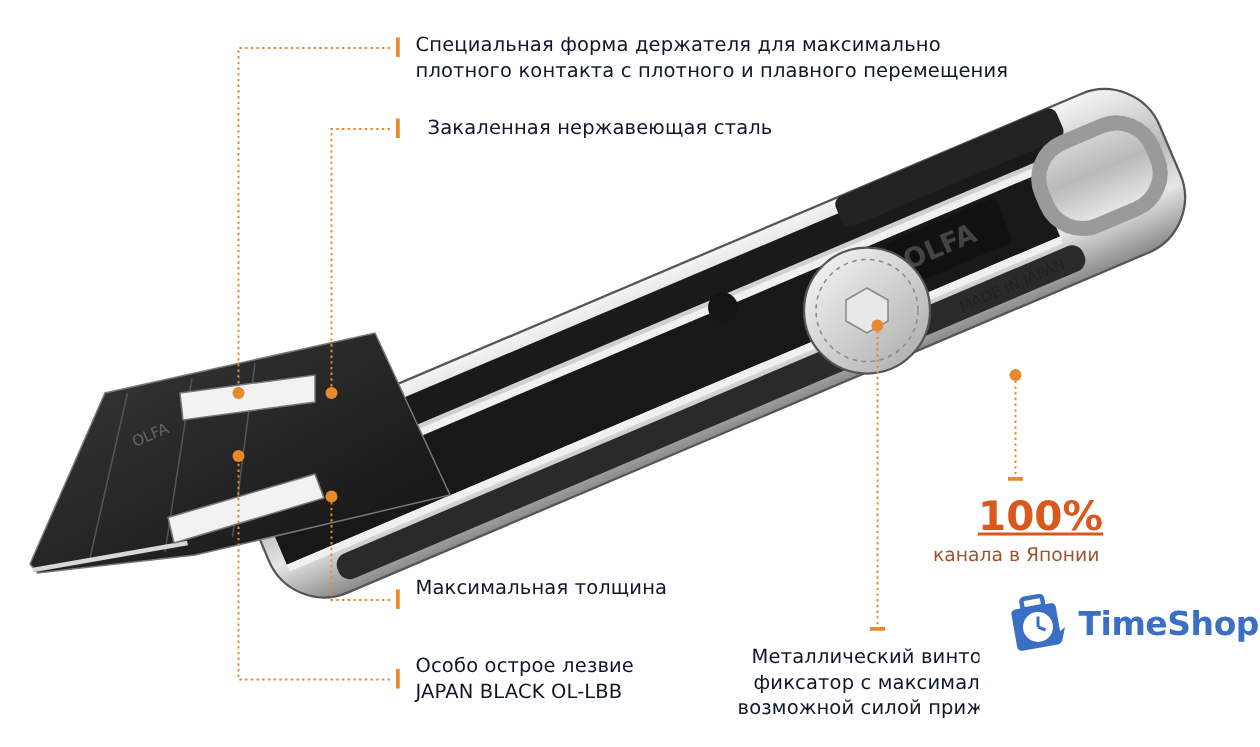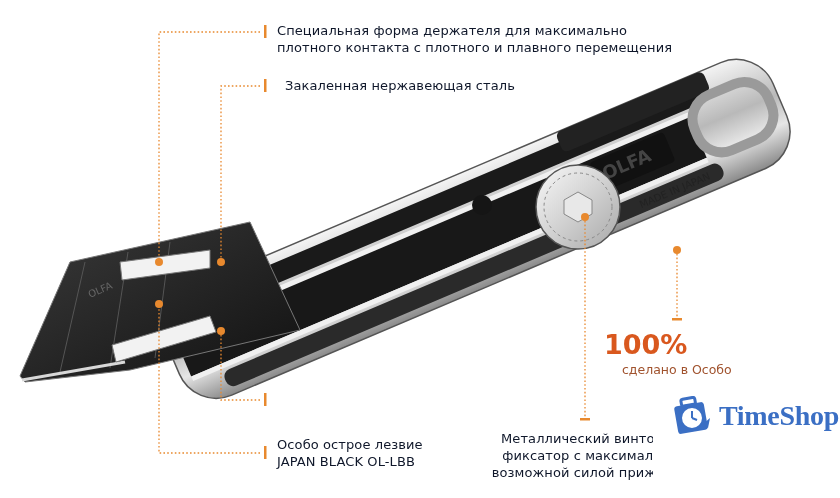--- a/index.html
+++ b/index.html
@@ -3,21 +3,21 @@
 <meta charset="utf-8">
 <style>
   html, body { margin: 0; padding: 0; background: #ffffff; }
   body { width: 840px; height: 498px; position: relative; overflow: hidden; font-family: "DejaVu Sans", sans-serif; }
   .canvas { position: absolute; left: 0; top: 0; width: 840px; height: 498px; }
   .label { position: absolute; color: #0f172a; font-size: 13px; line-height: 17px; white-space: nowrap; letter-spacing: 0.1px; }
   .label.center { text-align: center; }
   .big { position: absolute; color: #d9581e; font-weight: bold; font-size: 27px; line-height: 30px; }
   .sub { position: absolute; color: #a0522d; font-size: 12.5px; }
   .logo { position: absolute; display: flex; align-items: center; }
-  .logo-text { color: #3b6fc4; font-size: 28px; font-weight: bold; margin-left: 5px; letter-spacing: -0.3px; font-family: Liberation Serif, serif; }
+  .logo-text { color: #3b6fc4; font-size: 22px; font-weight: bold; margin-left: 5px; letter-spacing: -0.3px; }
   .lead { position: absolute; }
   .clip-right { position: absolute; left: 490px; top: 430px; width: 163px; height: 60px; overflow: hidden; }
 </style>
 </head>
 <body>
 
 <div class="canvas">
 
   <svg class="lead" width="840" height="498" viewBox="0 0 840 498" style="left:0;top:0;">
     <defs>
@@ -93,35 +93,36 @@
   </svg>
 
   <div class="label" style="left:277px;top:22px;">
     <div>Специальная форма держателя для максимально</div>
     <div>плотного контакта с плотного и плавного перемещения</div>
   </div>
   <div class="label" style="left:285px;top:77px;">
     <div>Закаленная нержавеющая сталь</div>
   </div>
   <div class="label" style="left:277px;top:384px;">
+    <div>Максимальная толщина</div>
   </div>
   <div class="label" style="left:277px;top:436px;">
     <div>Особо острое лезвие</div>
     <div>JAPAN BLACK OL-LBB</div>
   </div>
   <div class="clip-right">
     <div class="label center" style="left:0;top:0;width:200px;position:relative;">
       <div>Металлический винтовой</div>
       <div>фиксатор с максимально</div>
       <div>возможной силой прижатия</div>
     </div>
   </div>
 
-  <div class="big" style="left:604px;top:330px;">100%</div>
-  <div class="sub" style="left:622px;top:362px;">сделано в Особо</div>
+  <div class="big" style="left:652px;top:330px;text-decoration:underline;">100%</div>
+  <div class="sub" style="left:622px;top:362px;">канала в Японии</div>
 
   <div class="logo" style="left:670px;top:396px;">
     <svg width="44" height="40" viewBox="0 0 44 40">
       <rect x="6" y="8" width="30" height="28" rx="3" fill="#3b6fc4" transform="rotate(-10 21 22)"></rect>
       <rect x="14" y="2" width="14" height="7" rx="2" fill="none" stroke="#3b6fc4" stroke-width="3" transform="rotate(-10 21 22)"></rect>
       <circle cx="22" cy="22" r="11" fill="#ffffff" stroke="#3b6fc4" stroke-width="2"></circle>
       <line x1="22" y1="22" x2="22" y2="15" stroke="#3b6fc4" stroke-width="2"></line>
       <line x1="22" y1="22" x2="27" y2="24" stroke="#3b6fc4" stroke-width="2"></line>
       <path d="M33,28 L40,22 L38,32 Z" fill="#3b6fc4"></path>
     </svg>

